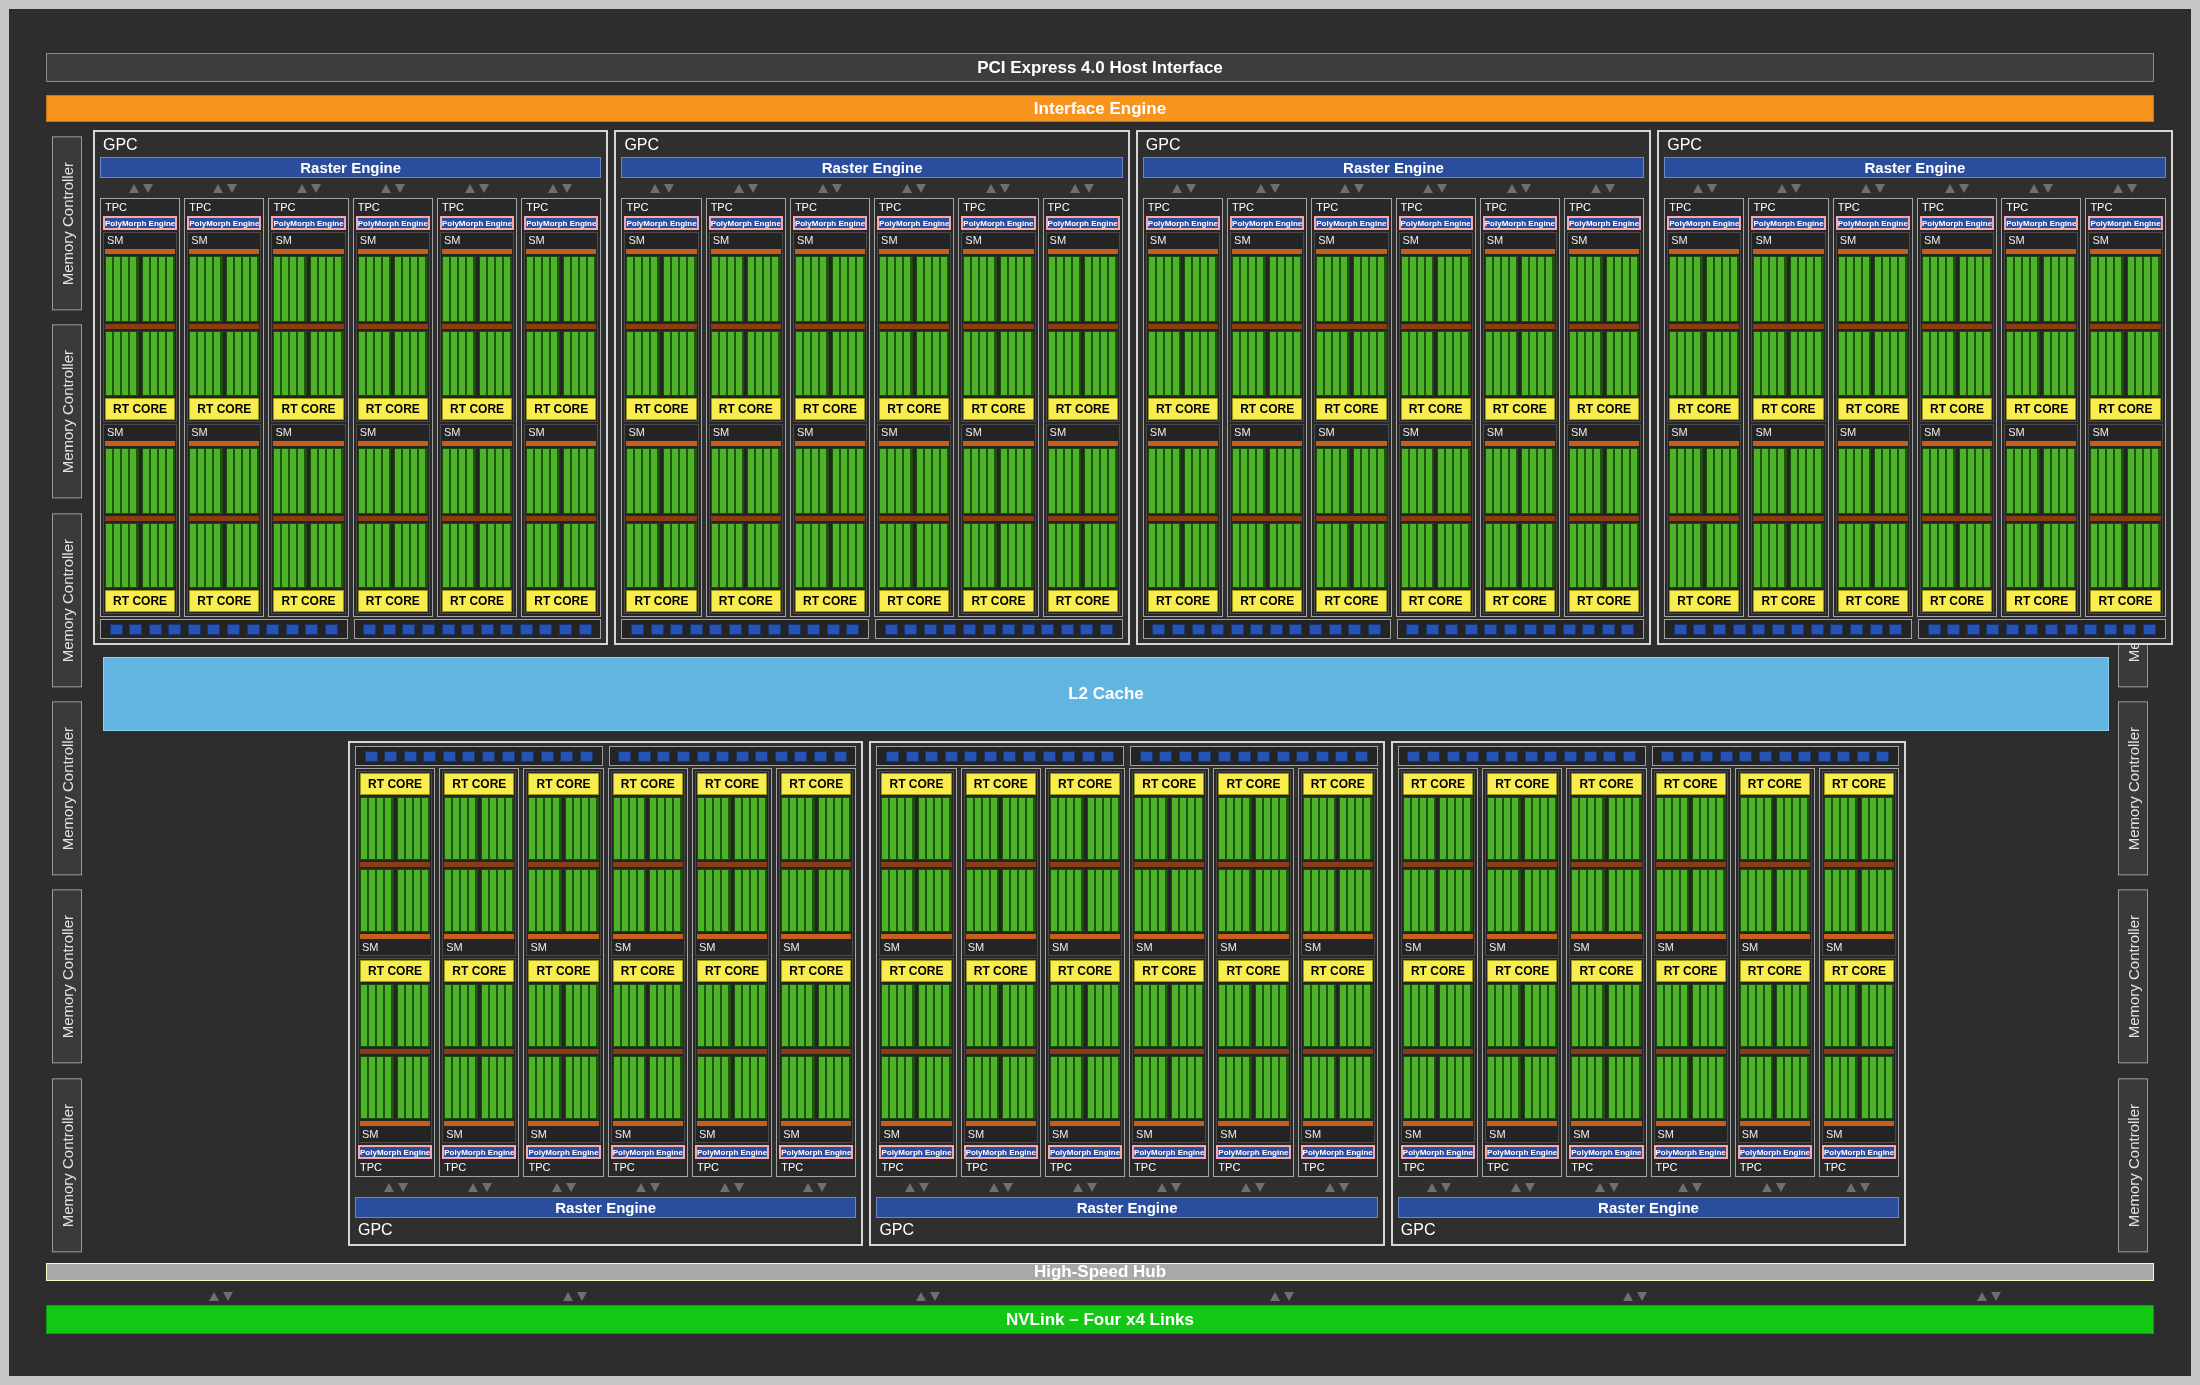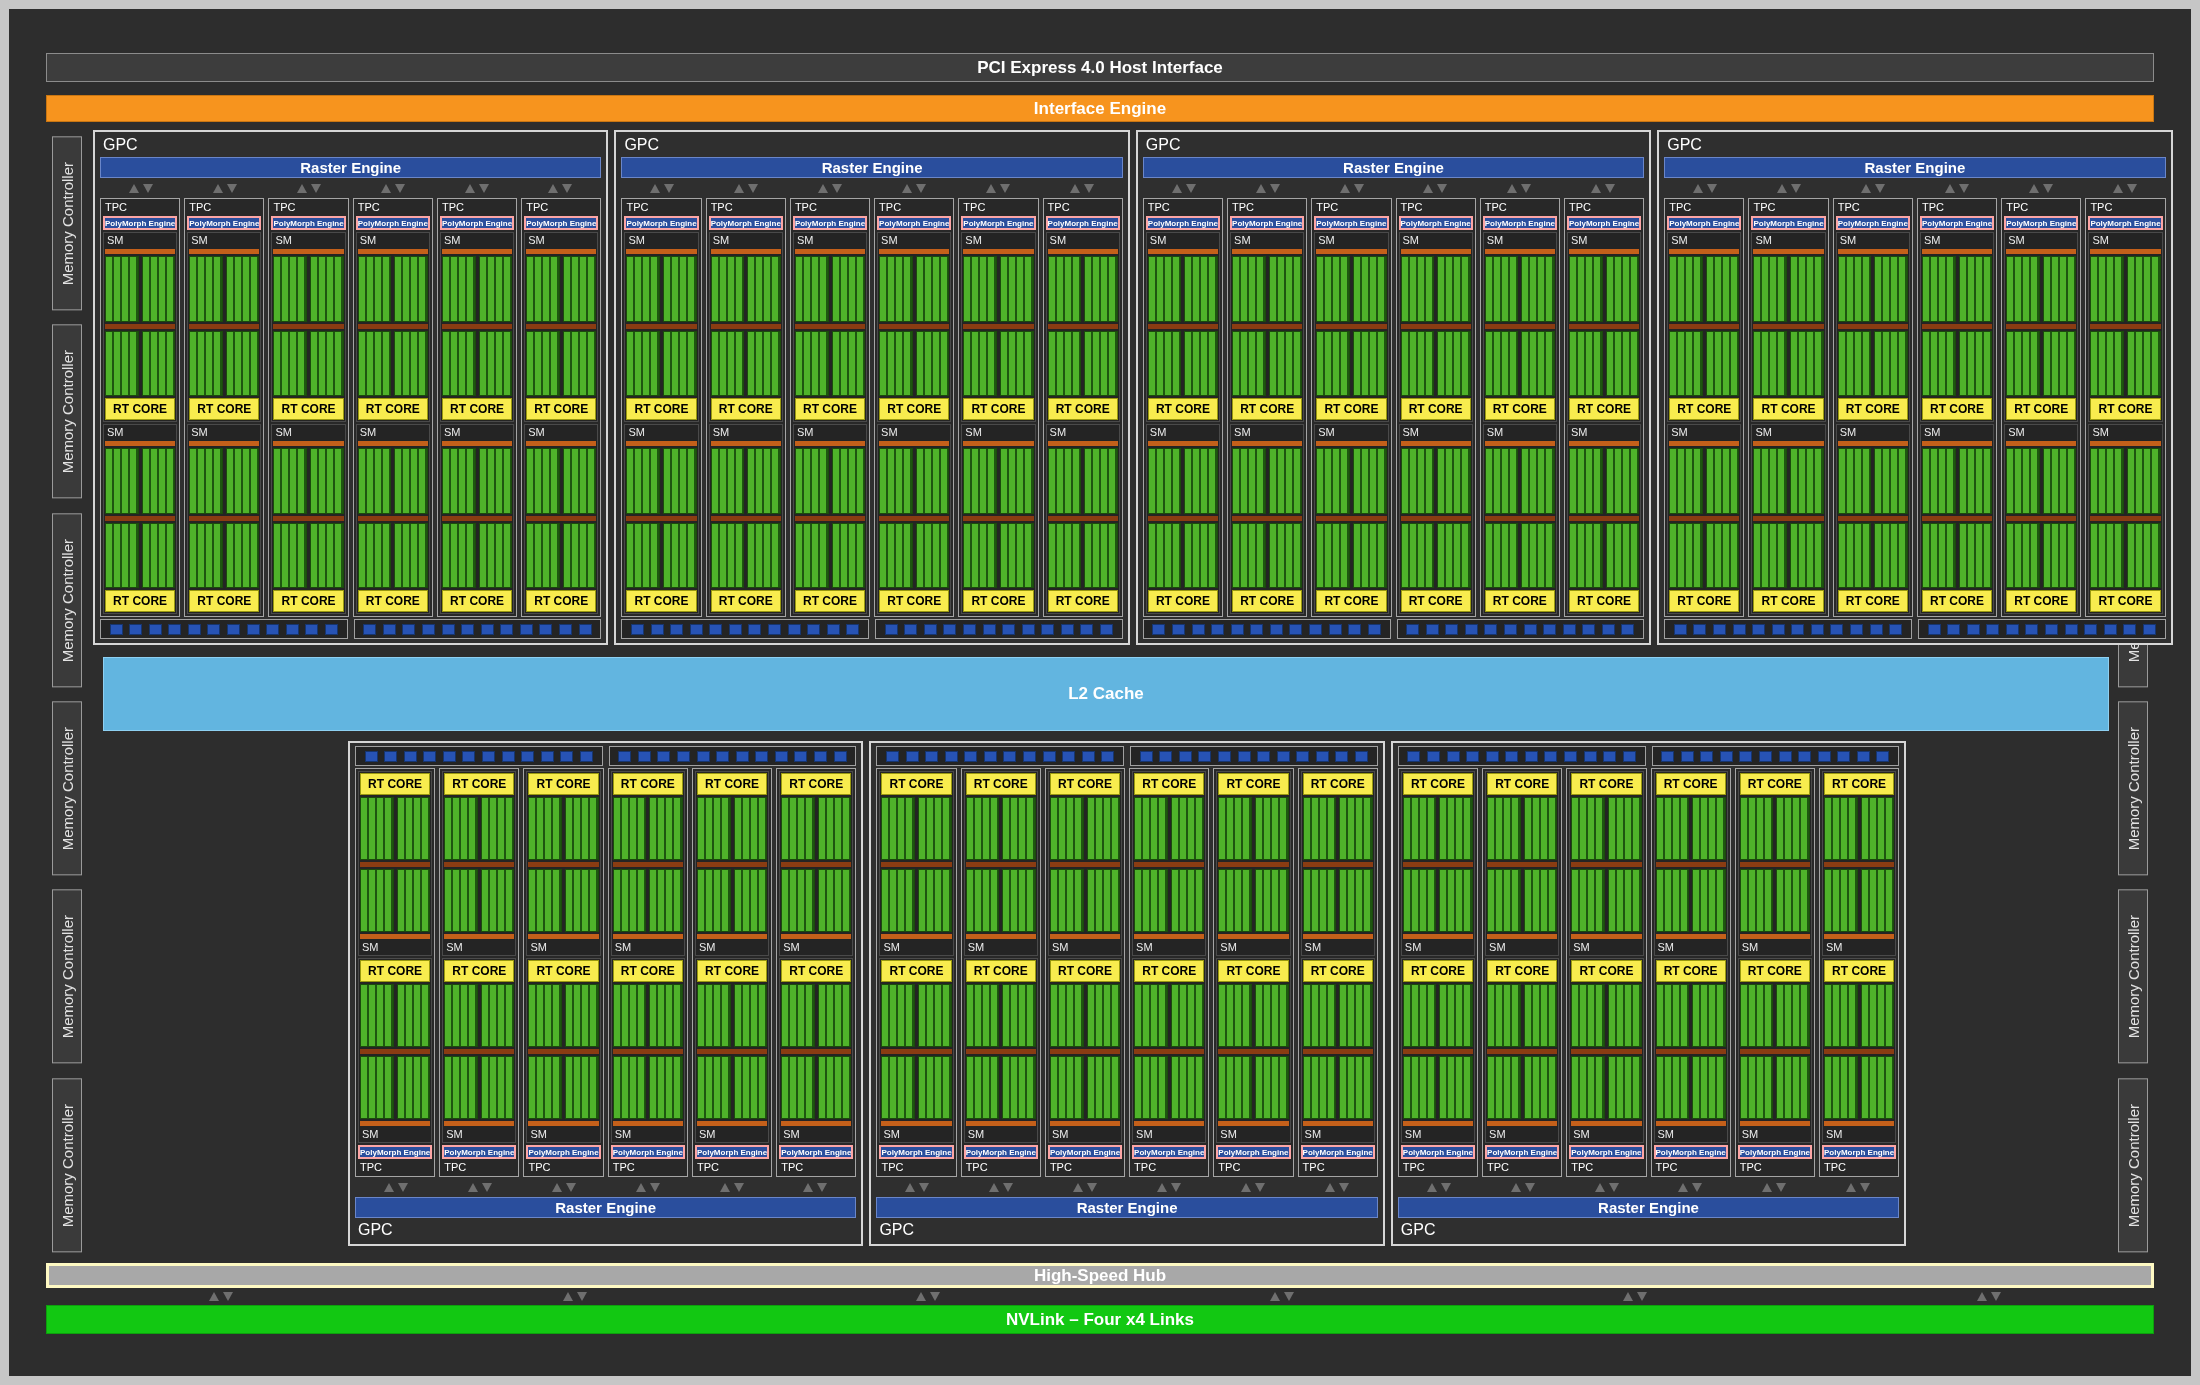--- a/index.html
+++ b/index.html
@@ -14,21 +14,21 @@
   }
 
   .bar {
     position: absolute;
     display: flex; align-items: center; justify-content: center;
     color: #fff; font-weight: 600; font-size: 17px;
   }
   .pci  { left: 37px; right: 37px; top: 44px;  height: 29px; background: #3d3d3d; border: 1px solid #8c8c8c; }
   .giga { left: 37px; right: 37px; top: 86px;  height: 27px; background: var(--gigathread-orange, #f7941e); border: 1px solid #c97612; }
   .l2   { left: 94px; width: 2006px; top: 648px; height: 74px; background: var(--l2-blue, #62b5e0); border: 1px solid #8ed0f2; }
-  .hub  { left: 37px; right: 37px; top: 1254px; height: 25px; background: var(--hub-gray, #a8a8a8); border: 3px solid #fef9c3; text-align: center; }
+  .hub  { left: 37px; right: 37px; top: 1254px; height: 18px; background: var(--hub-gray, #a8a8a8); border: 1px solid #fef9c3; text-align: center; }
   .nvlink { left: 37px; right: 37px; top: 1296px; height: 29px; background: var(--nvlink-green, #12c812); border: 1px solid #0da00d; }
 
   .mc-col {
     position: absolute; top: 127px; height: 1116px; width: 30px;
     display: flex; flex-direction: column; gap: 14px;
   }
   .mc-col.left  { left: 43px; }
   .mc-col.right { right: 43px; }
   .mc {
     flex: 1; border: 1px solid #9a9a9a; background: #3a3a3a;

